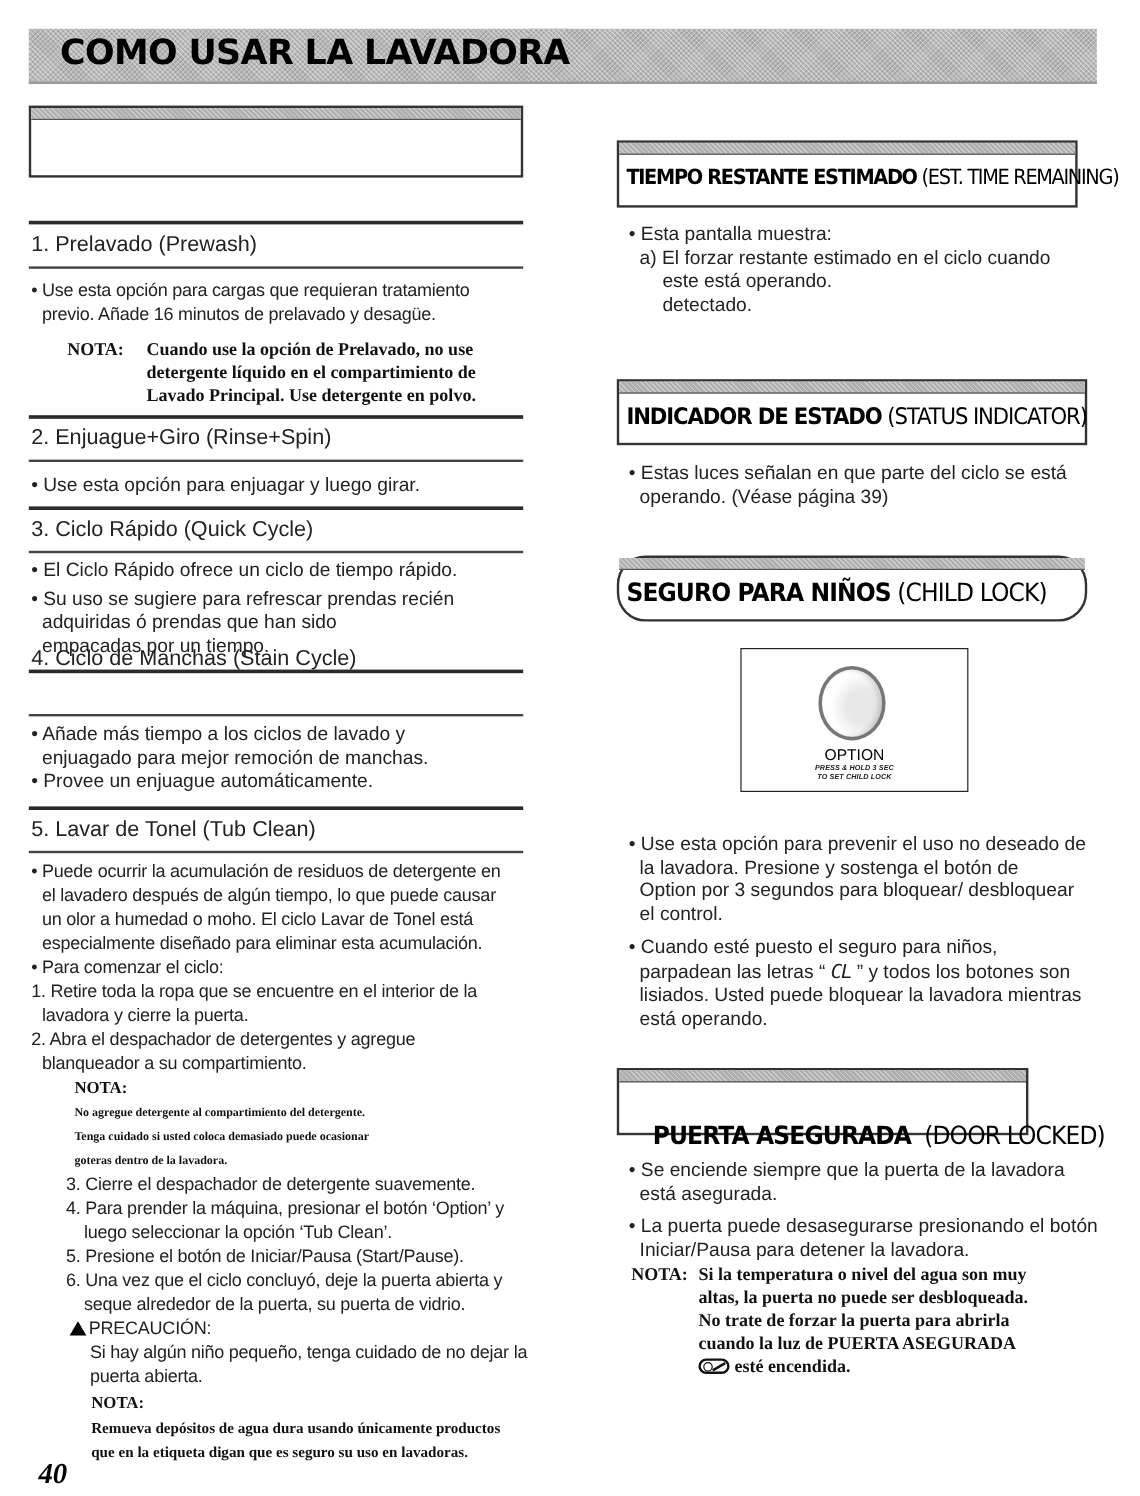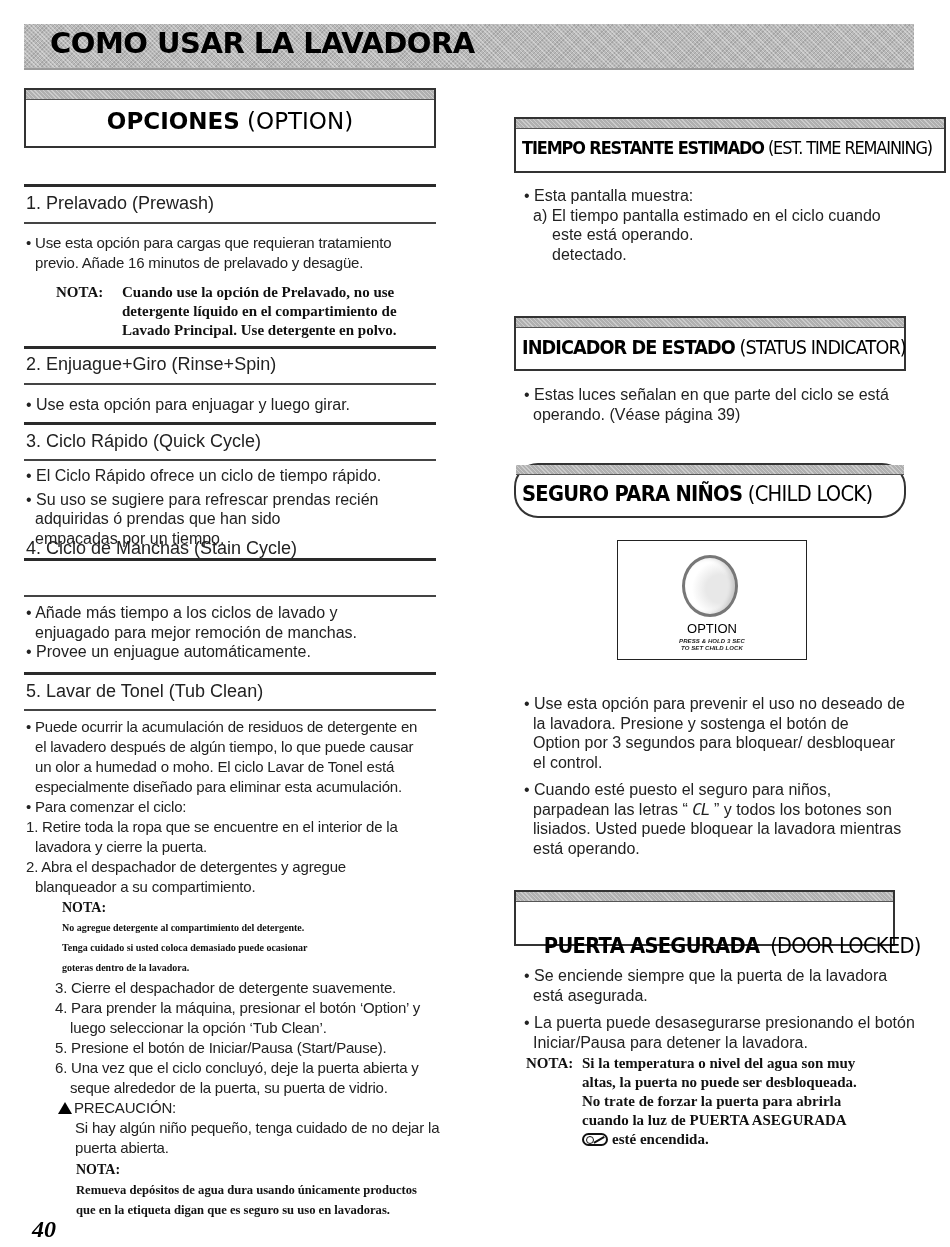--- a/index.html
+++ b/index.html
@@ -57,23 +57,20 @@
 </style>
 </head>
 <body>
 
 <div class="banner-bar"></div>
 <div class="banner-bar2"></div>
 <div class="banner-title">COMO USAR LA LAVADORA</div>
 
 <div class="hbox" style="left:24px; top:88px; width:412px; height:60px;">
   <div class="stripe"></div>
-  <div class="htitle" style="font-size:23px; text-align:center; margin-top:8px;">
-    <b>OPCIONES</b><span> (OPTION)</span>
-  </div>
 </div>
 
 <div class="rule" style="top:184px;"></div>
 <div class="sub" style="top:193px;">1. Prelavado (Prewash)</div>
 <div class="rule thin" style="top:222px;"></div>
 <div class="txt narrow" style="left:26px; top:233px; width:410px;">
   <span class="bullet">• Use esta opción para cargas que requieran tratamiento</span>
   <span class="indent">previo. Añade 16 minutos de prelavado y desagüe.</span>
 </div>
 <div class="nota-block" style="left:56px; top:283px; width:380px; height:60px;">
@@ -147,29 +144,29 @@
 <div class="serif-b" style="position:absolute; left:76px; top:1160px; font-size:14px; line-height:20px;">
   <div>NOTA:</div>
 </div>
 <div class="serif-b" style="position:absolute; left:76px; top:1180px; font-size:12.6px; line-height:20px; white-space:nowrap;">
   <div>Remueva depósitos de agua dura usando únicamente productos</div>
   <div>que en la etiqueta digan que es seguro su uso en lavadoras.</div>
 </div>
 
 <div class="page-num">40</div>
 
-<div class="hbox" style="left:514px; top:117px; width:432px; height:56px;">
+<div class="hbox" style="left:514px; top:117px; width:384px; height:56px;">
   <div class="stripe"></div>
   <div class="htitle" style="font-size:17.5px; margin-top:9px; margin-left:6px; letter-spacing:-1.2px; transform:scaleX(0.92); transform-origin:left;">
     <b>TIEMPO RESTANTE ESTIMADO</b><span> (EST. TIME REMAINING)</span>
   </div>
 </div>
 <div class="txt" style="left:524px; top:186px; width:390px;">
   <span class="bullet">• Esta pantalla muestra:</span>
-  <span class="indent">a) El tiempo pantalla estimado en el ciclo cuando</span>
+  <span class="indent">a) El forzar restante estimado en el ciclo cuando</span>
   <span class="indent" style="padding-left:28px;">este está operando.</span>
   <span class="indent" style="padding-left:28px;">detectado.</span>
 </div>
 
 <div class="hbox" style="left:514px; top:316px; width:392px; height:55px;">
   <div class="stripe"></div>
   <div class="htitle" style="font-size:19px; margin-top:8px; margin-left:6px; letter-spacing:-1px; transform:scaleX(0.93); transform-origin:left;">
     <b>INDICADOR DE ESTADO</b><span> (STATUS INDICATOR)</span>
   </div>
 </div>
@@ -196,21 +193,21 @@
   <span class="bullet">• Use esta opción para prevenir el uso no deseado de</span>
   <span class="indent">la lavadora. Presione y sostenga el botón de</span>
   <span class="indent">Option por 3 segundos para bloquear/ desbloquear</span>
   <span class="indent">el control.</span>
   <span class="bullet" style="margin-top:8px;">• Cuando esté puesto el seguro para niños,</span>
   <span class="indent"><span>parpadean las letras “ </span><span class="cl-glyph">CL</span><span> ” y todos los botones son</span></span>
   <span class="indent">lisiados. Usted puede bloquear la lavadora mientras</span>
   <span class="indent">está operando.</span>
 </div>
 
-<div class="hbox" style="left:514px; top:890px; width:381px; height:56px;">
+<div class="hbox" style="left:514px; top:890px; width:343px; height:56px;">
   <div class="stripe"></div>
   <div class="htitle" style="font-size:21px; margin-top:8px; margin-left:6px; letter-spacing:-0.8px; transform:scaleX(0.93); transform-origin:left; white-space:pre;">
     <b>PUERTA ASEGURADA</b><span>  (DOOR LOCKED)</span>
   </div>
 </div>
 <div class="txt" style="left:524px; top:966px; width:395px;">
   <span class="bullet">• Se enciende siempre que la puerta de la lavadora</span>
   <span class="indent">está asegurada.</span>
   <span class="bullet" style="margin-top:8px;">• La puerta puede desasegurarse presionando el botón</span>
   <span class="indent">Iniciar/Pausa para detener la lavadora.</span>

